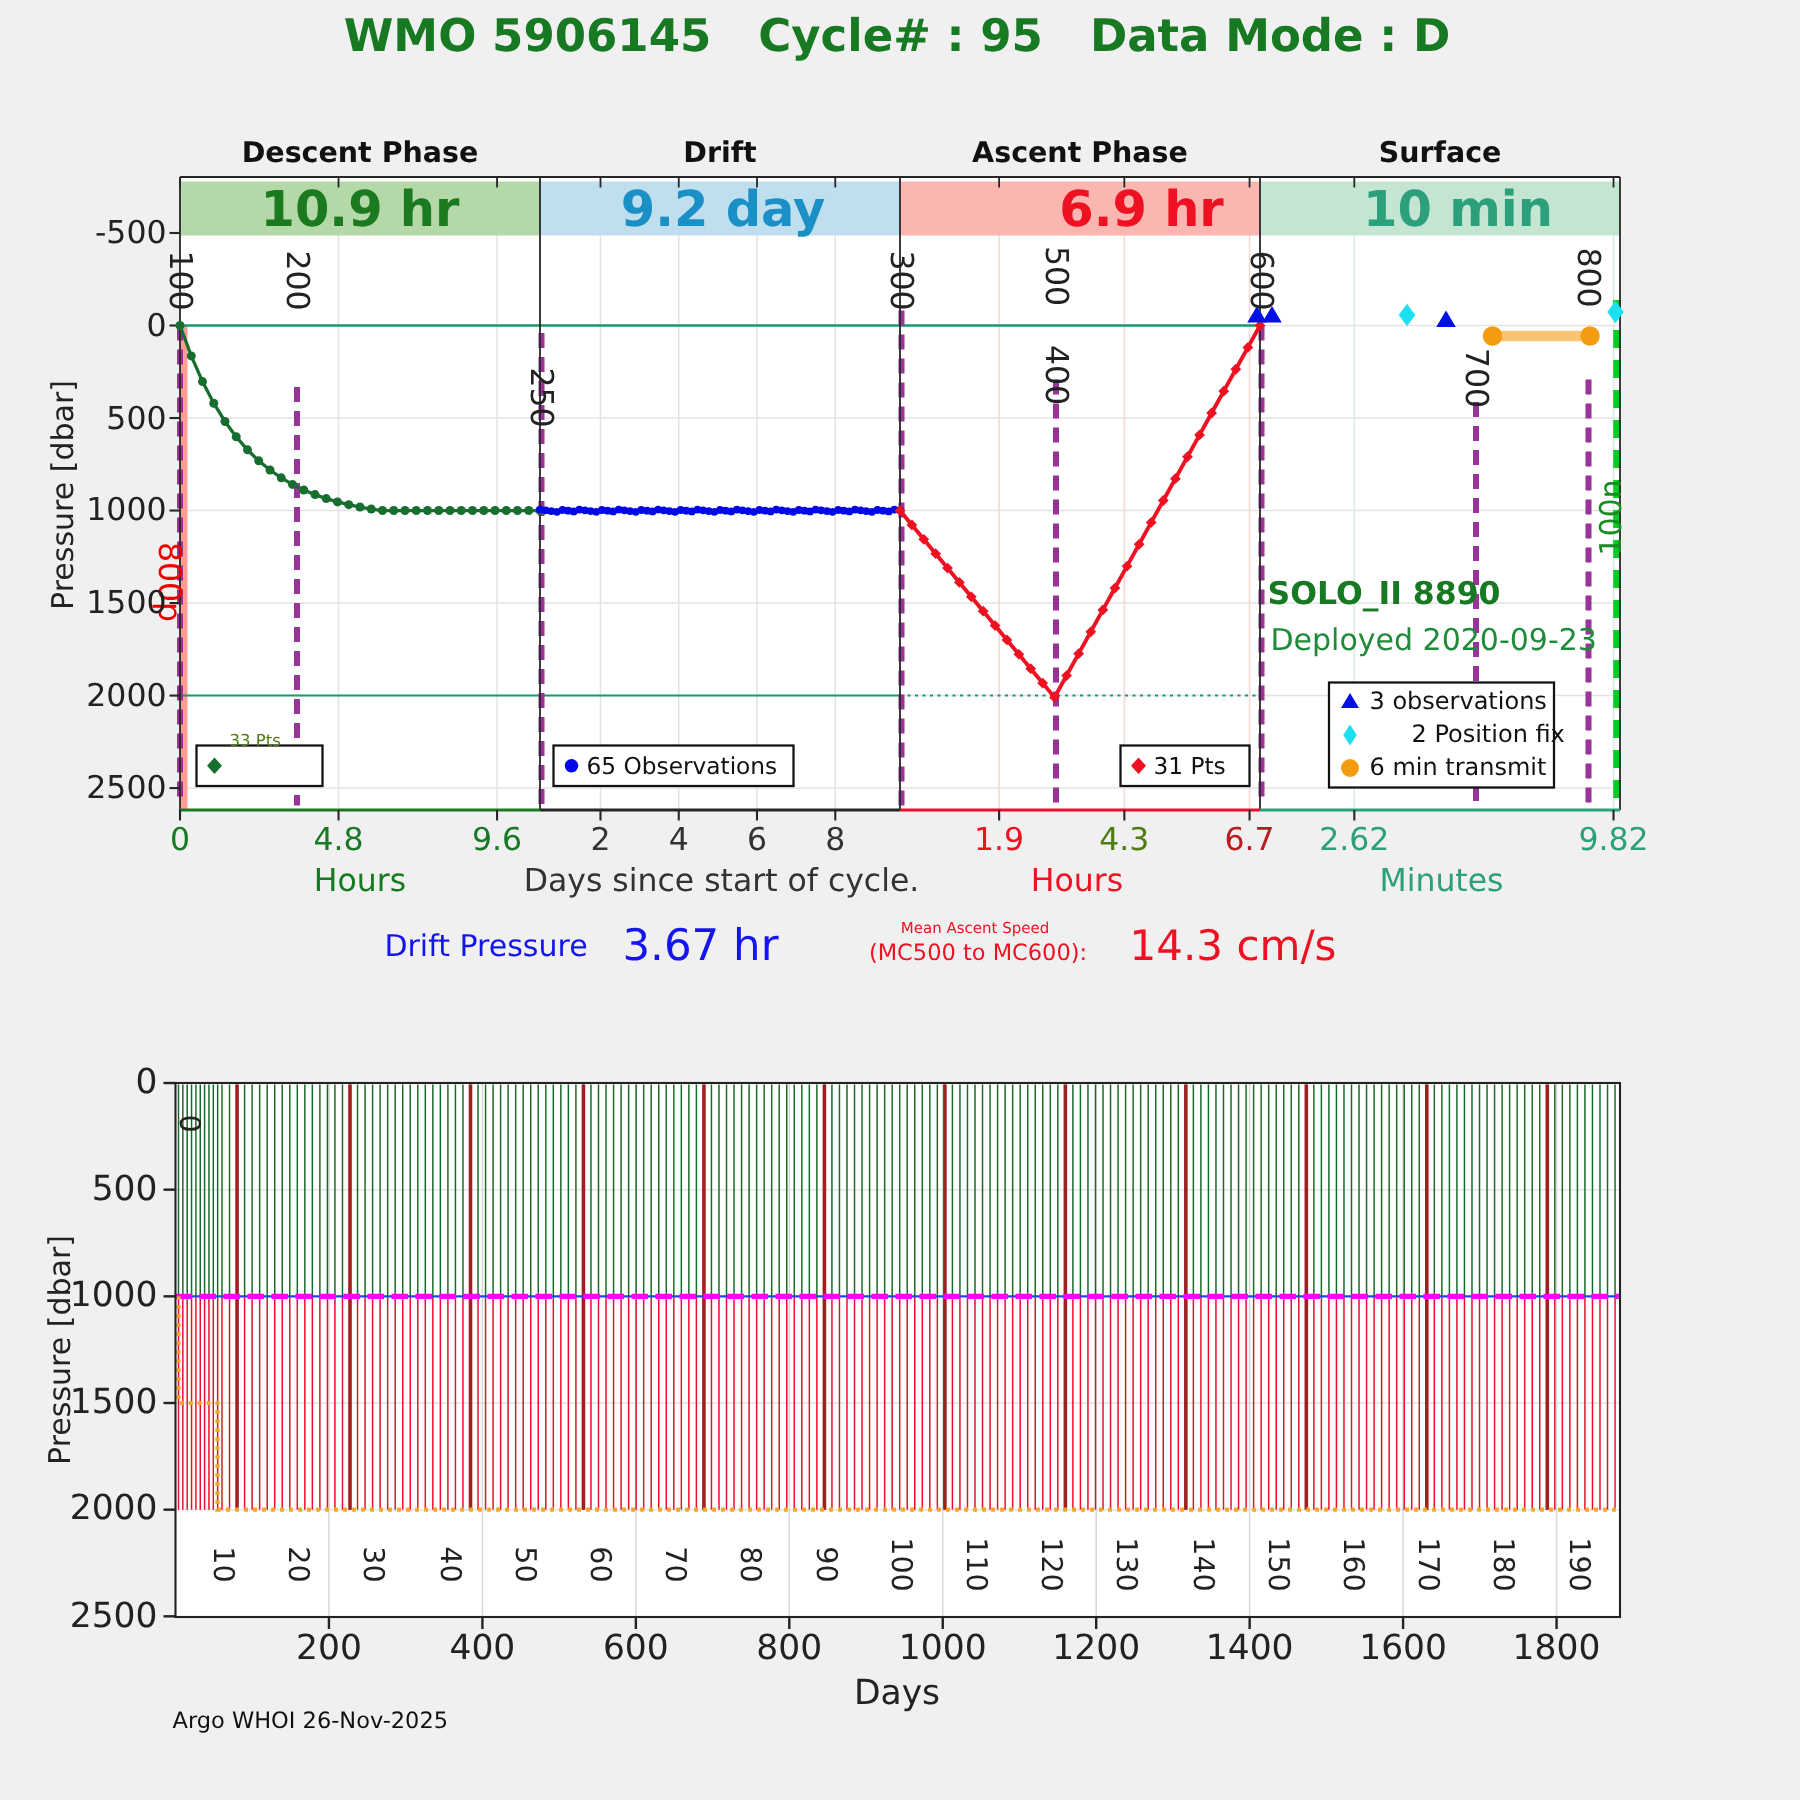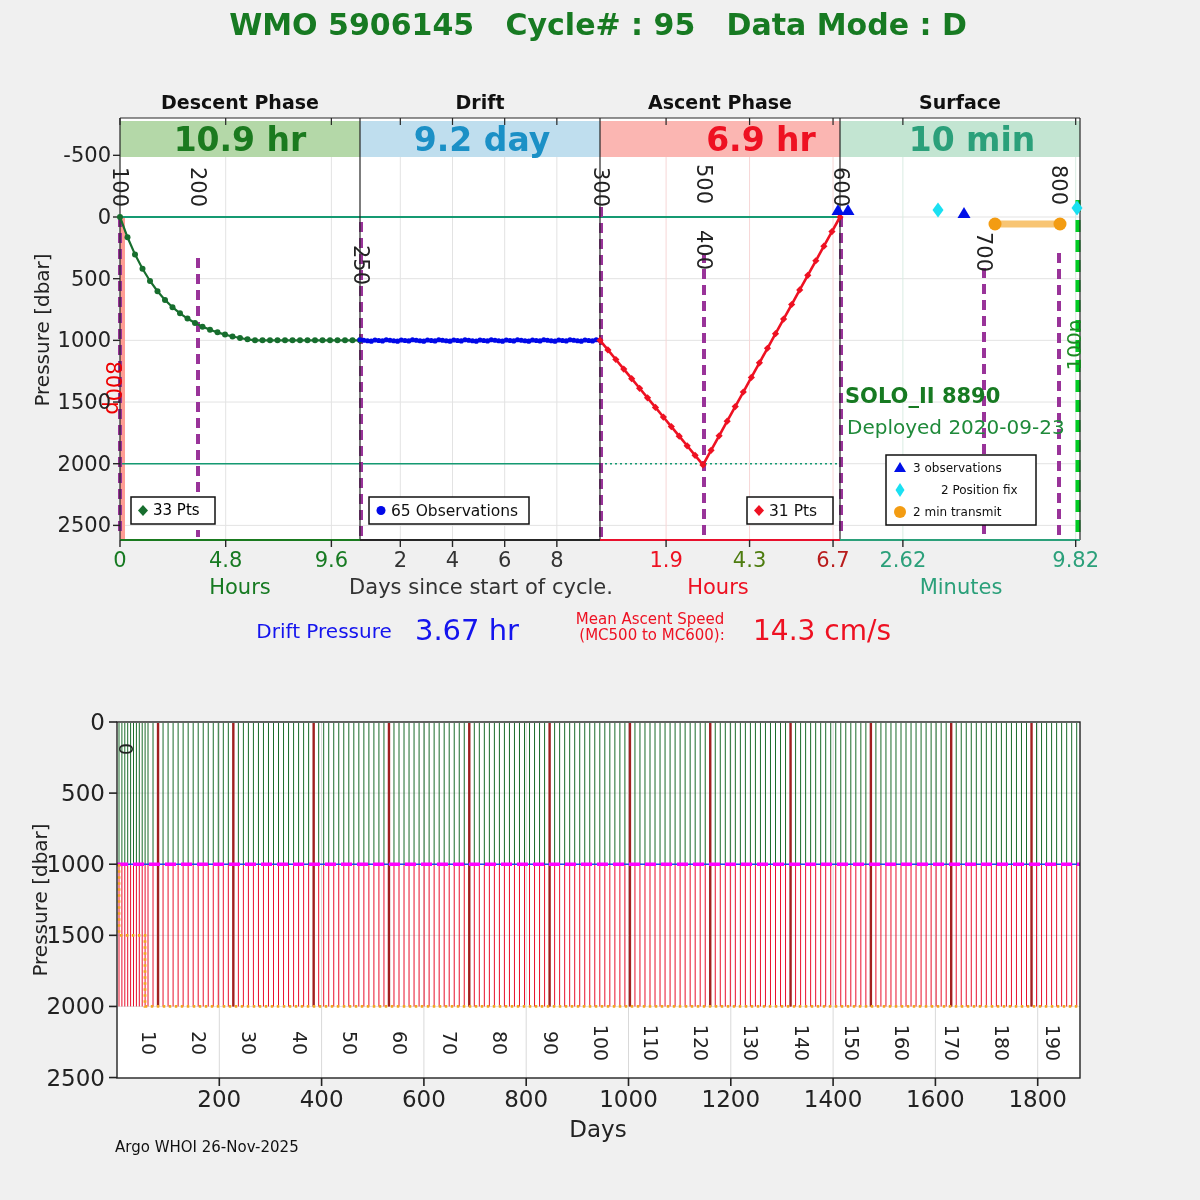--- a/index.html
+++ b/index.html
@@ -14,31 +14,31 @@
   .phdur{font-size:33px;font-weight:bold;}
   #ph0n{left:240px;top:103px;} #ph1n{left:480px;top:103px;} #ph2n{left:720px;top:103px;} #ph3n{left:960px;top:103px;}
   #ph0d{left:240px;top:140px;color:#1b7a1f;} #ph1d{left:482px;top:140px;color:#1b90c6;}
   #ph2d{left:728px;top:140px;color:#ee1122;margin-left:33px;} #ph3d{left:972px;top:140px;color:#2ba07a;}
   #ylab1{left:42px;top:330px;font-size:20px;color:#222;transform:translate(-50%,-50%) rotate(-90deg);}
   #ylab2{left:40px;top:900px;font-size:20px;color:#222;transform:translate(-50%,-50%) rotate(-90deg);}
   #parklbl{left:113px;top:388px;font-size:21px;color:#ee0000;transform:translate(-50%,-50%) rotate(90deg);}
   #nextlbl{left:1074px;top:345px;font-size:20px;color:#1a8a22;transform:translate(-50%,-50%) rotate(-90deg);}
   #solo{left:845px;top:396px;font-size:21px;font-weight:bold;color:#177a22;}
   #deployed{left:847px;top:427px;font-size:20px;color:#1f8a3a;}
-  .legtxt{left:913px;font-size:12px;color:#111;}
+  .legtxt{left:913px;font-size:16px;color:#111;}
   #leg0{top:468px;} #leg1{top:490px;margin-left:28px;} #leg2{top:512px;}
-  #cnt0{left:153px;top:511px;font-size:15px;color:#000000;}
+  #cnt0{left:153px;top:494px;font-size:11px;color:#4d7c0f;}
   #cnt1{left:391px;top:511px;font-size:15.5px;color:#111;}
   #cnt2{left:769px;top:511px;font-size:15.5px;color:#111;}
   .unit{font-size:21px;top:587px;}
   #unit0{left:240px;color:#177a22;} #unit1{left:481px;color:#333;}
   #unit2{left:718px;color:#ee1122;} #unit3{left:961px;color:#2ba07a;}
   #dil{left:324px;top:631px;font-size:20px;color:#1414ee;}
   #div{left:467px;top:630px;font-size:29px;color:#1414ee;}
-  #mas1{left:650px;top:620px;font-size:15px;color:#ee1122;}
+  #mas1{left:650px;top:620px;font-size:10px;color:#ee1122;}
   #mas2{left:652px;top:636px;font-size:15px;color:#ee1122;}
   #masv{left:822px;top:631px;font-size:28px;color:#ee1122;}
   #htitle{left:600px;top:704px;font-size:21px;font-weight:bold;color:#111;}
   #xlab2{left:598px;top:1129px;font-size:23px;color:#222;}
   #footer{left:115px;top:1148px;font-size:15px;color:#111;}
 </style>
 </head>
 <body>
 
 <div id="stage">
@@ -720,21 +720,21 @@
   <div class="lbl ctr phdur" id="ph3d">10 min</div>
 
   <div class="lbl" id="ylab1">Pressure [dbar]</div>
   <div class="lbl" id="parklbl">800p</div>
   <div class="lbl" id="nextlbl">100n</div>
   <div class="lbl ctl" id="solo">SOLO_II 8890</div>
   <div class="lbl ctl" id="deployed">Deployed 2020-09-23</div>
 
   <div class="lbl ctl legtxt" id="leg0">3 observations</div>
   <div class="lbl ctl legtxt" id="leg1">2 Position fix</div>
-  <div class="lbl ctl legtxt" id="leg2">2 min transmit</div>
+  <div class="lbl ctl legtxt" id="leg2">6 min transmit</div>
 
   <div class="lbl ctl" id="cnt0">33 Pts</div>
   <div class="lbl ctl" id="cnt1">65 Observations</div>
   <div class="lbl ctl" id="cnt2">31 Pts</div>
 
   <div class="lbl ctr unit" id="unit0">Hours</div>
   <div class="lbl ctr unit" id="unit1">Days since start of cycle.</div>
   <div class="lbl ctr unit" id="unit2">Hours</div>
   <div class="lbl ctr unit" id="unit3">Minutes</div>
 

